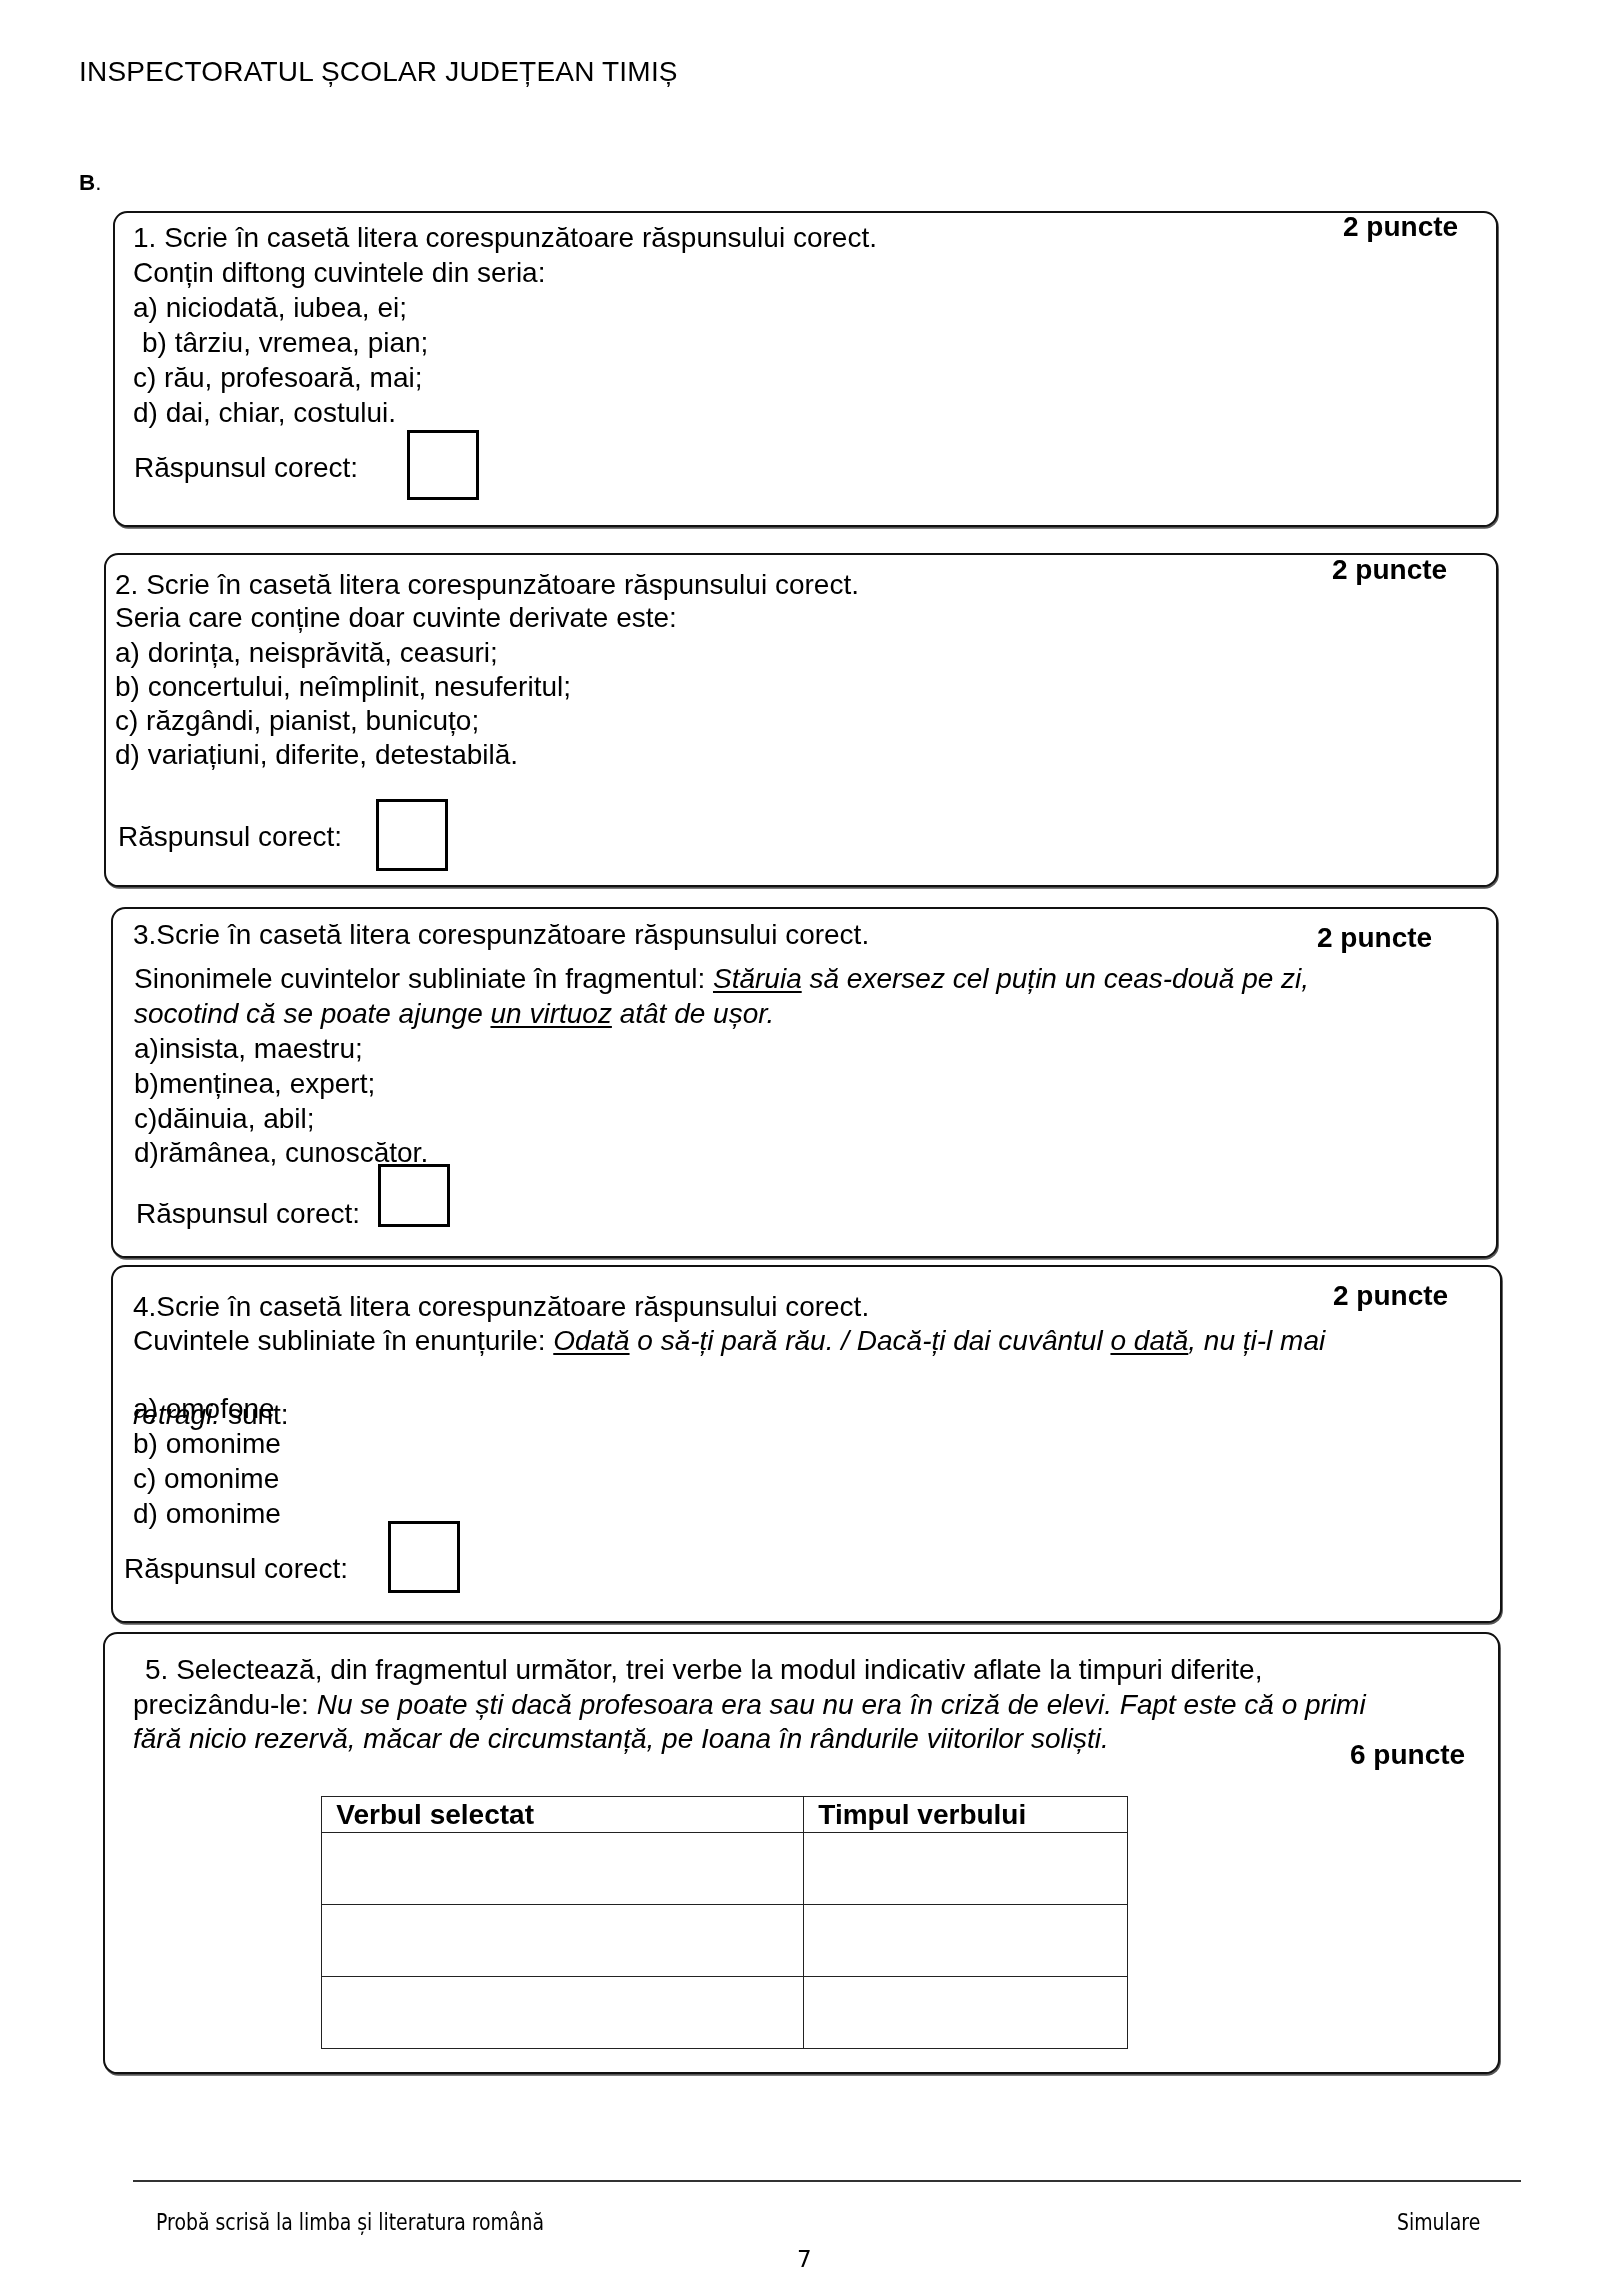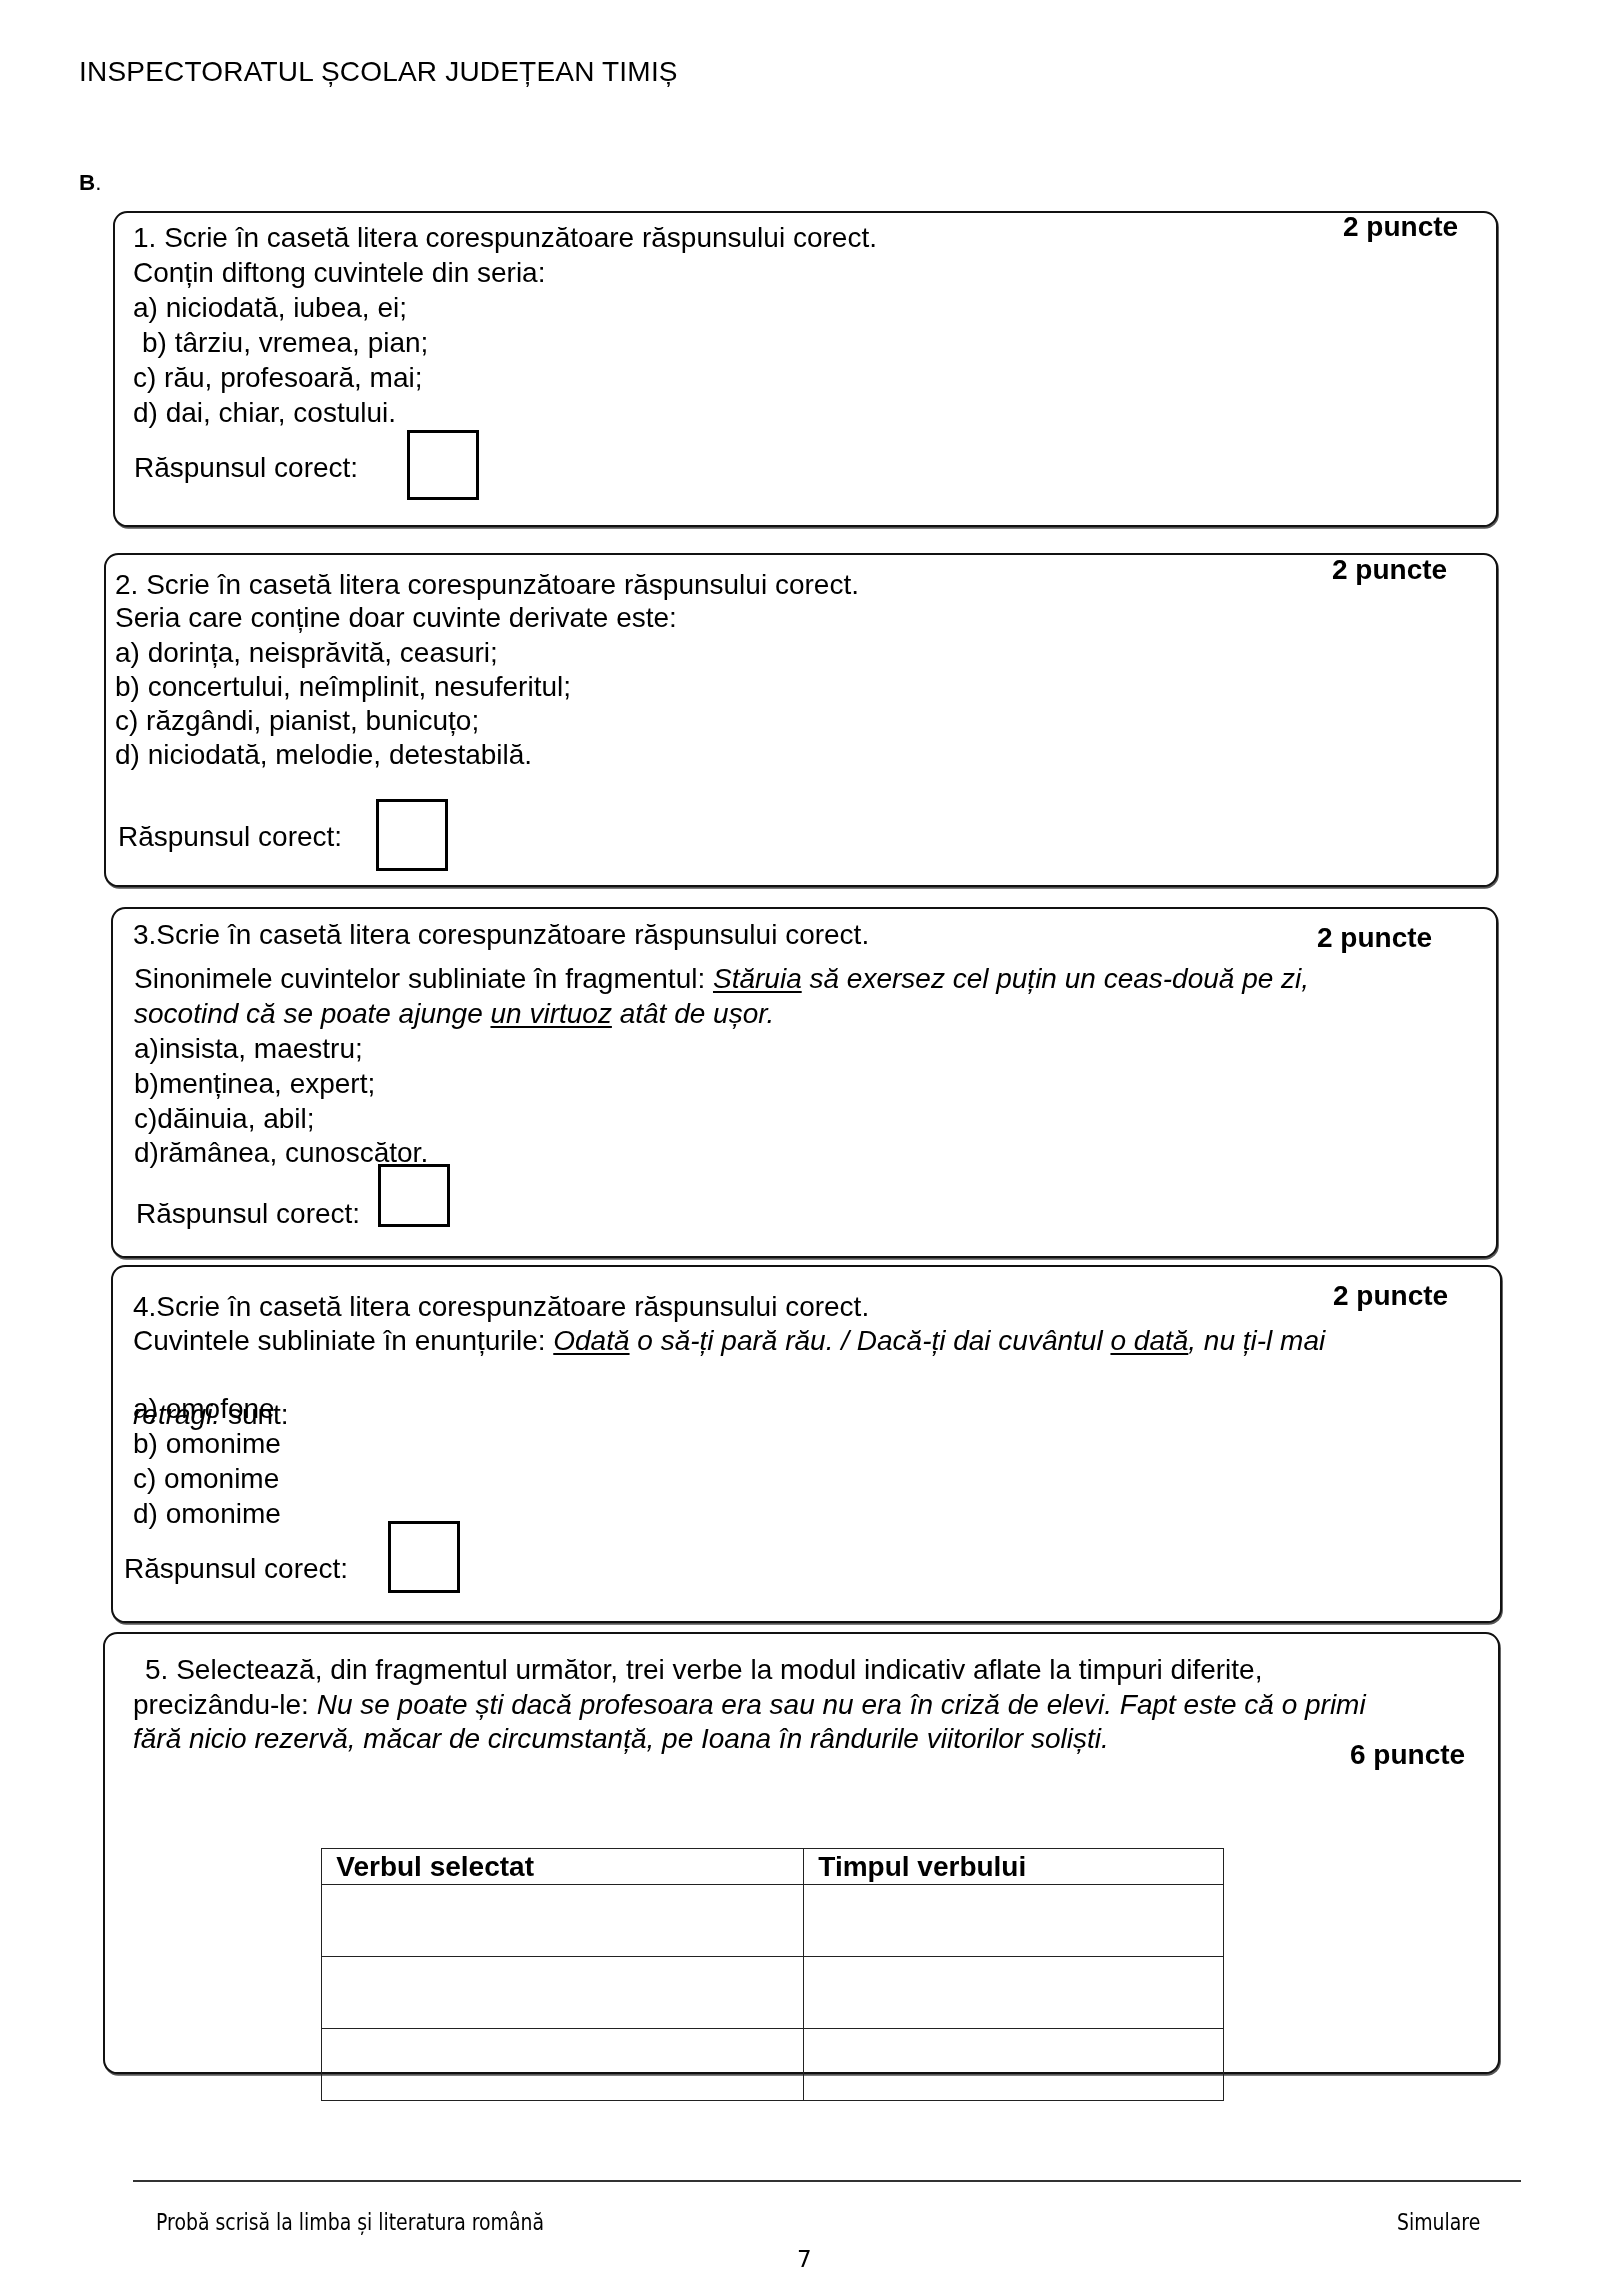--- a/index.html
+++ b/index.html
@@ -20,22 +20,22 @@
   .points { position: absolute; font-weight: bold; font-size: 28px; }
   .line { position: absolute; font-size: 28px; white-space: nowrap; line-height: 34px; }
   .it { font-style: italic; }
   .ul { text-decoration: underline; text-decoration-thickness: 1.8px; text-underline-offset: 2.7px; }
   .ansbox {
     position: absolute; border: 3.6px solid #000; box-sizing: border-box;
     width: 72px; background: #fff;
   }
 
   table.verbs {
-    position: absolute; border-collapse: collapse; left: 321px; top: 1848px;
-    width: 903px;
+    position: absolute; border-collapse: collapse; left: 321px; top: 1796px;
+    width: 807px;
   }
   table.verbs th, table.verbs td {
     border: 1.8px solid #222; text-align: left; padding: 0 0 0 14.3px;
     font-size: 28px; box-sizing: border-box;
   }
   table.verbs th { height: 36px; font-weight: bold; line-height: 34px; }
   table.verbs td { height: 72px; }
   table.verbs col.c1 { width: 482px; }
 
   .footer-rule { left: 133px; top: 2180px; width: 1388px; height: 0; border-top: 2.7px solid #333; }
@@ -60,21 +60,21 @@
 <div class="line" style="left:134px; top:451px;">Răspunsul corect:</div>
 <div class="ansbox" style="left:407px; top:430px; height:70px;"><span></span></div>
 
 <div class="qbox" style="left:104px; top:553px; width:1394px; height:334px;"></div>
 <div class="points" style="left:1332px; top:554px;">2 puncte</div>
 <div class="line" style="left:115px; top:568px;">2. Scrie în casetă litera corespunzătoare răspunsului corect.</div>
 <div class="line" style="left:115px; top:601px;">Seria care conține doar cuvinte derivate este:</div>
 <div class="line" style="left:115px; top:636px;">a) dorința, neisprăvită, ceasuri;</div>
 <div class="line" style="left:115px; top:670px;">b) concertului, neîmplinit, nesuferitul;</div>
 <div class="line" style="left:115px; top:704px;">c) răzgândi, pianist, bunicuțo;</div>
-<div class="line" style="left:115px; top:738px;">d) niciodată, melodie, detestabilă.</div>
+<div class="line" style="left:115px; top:738px;">d) variațiuni, diferite, detestabilă.</div>
 <div class="line" style="left:118px; top:820px;">Răspunsul corect:</div>
 <div class="ansbox" style="left:376px; top:799px; height:72px;"><span></span></div>
 
 <div class="qbox" style="left:111px; top:907px; width:1387px; height:351px;"></div>
 <div class="line" style="left:133px; top:918px;">3.Scrie în casetă litera corespunzătoare răspunsului corect.</div>
 <div class="points" style="left:1317px; top:922px;">2 puncte</div>
 <div class="line" style="left:134px; top:962px;">
   <span>Sinonimele cuvintelor subliniate în fragmentul: </span><span class="it ul">Stăruia</span><span class="it"> să exersez cel puțin un ceas-două pe zi,</span>
 </div>
 <div class="line it" style="left:134px; top:997px;">

